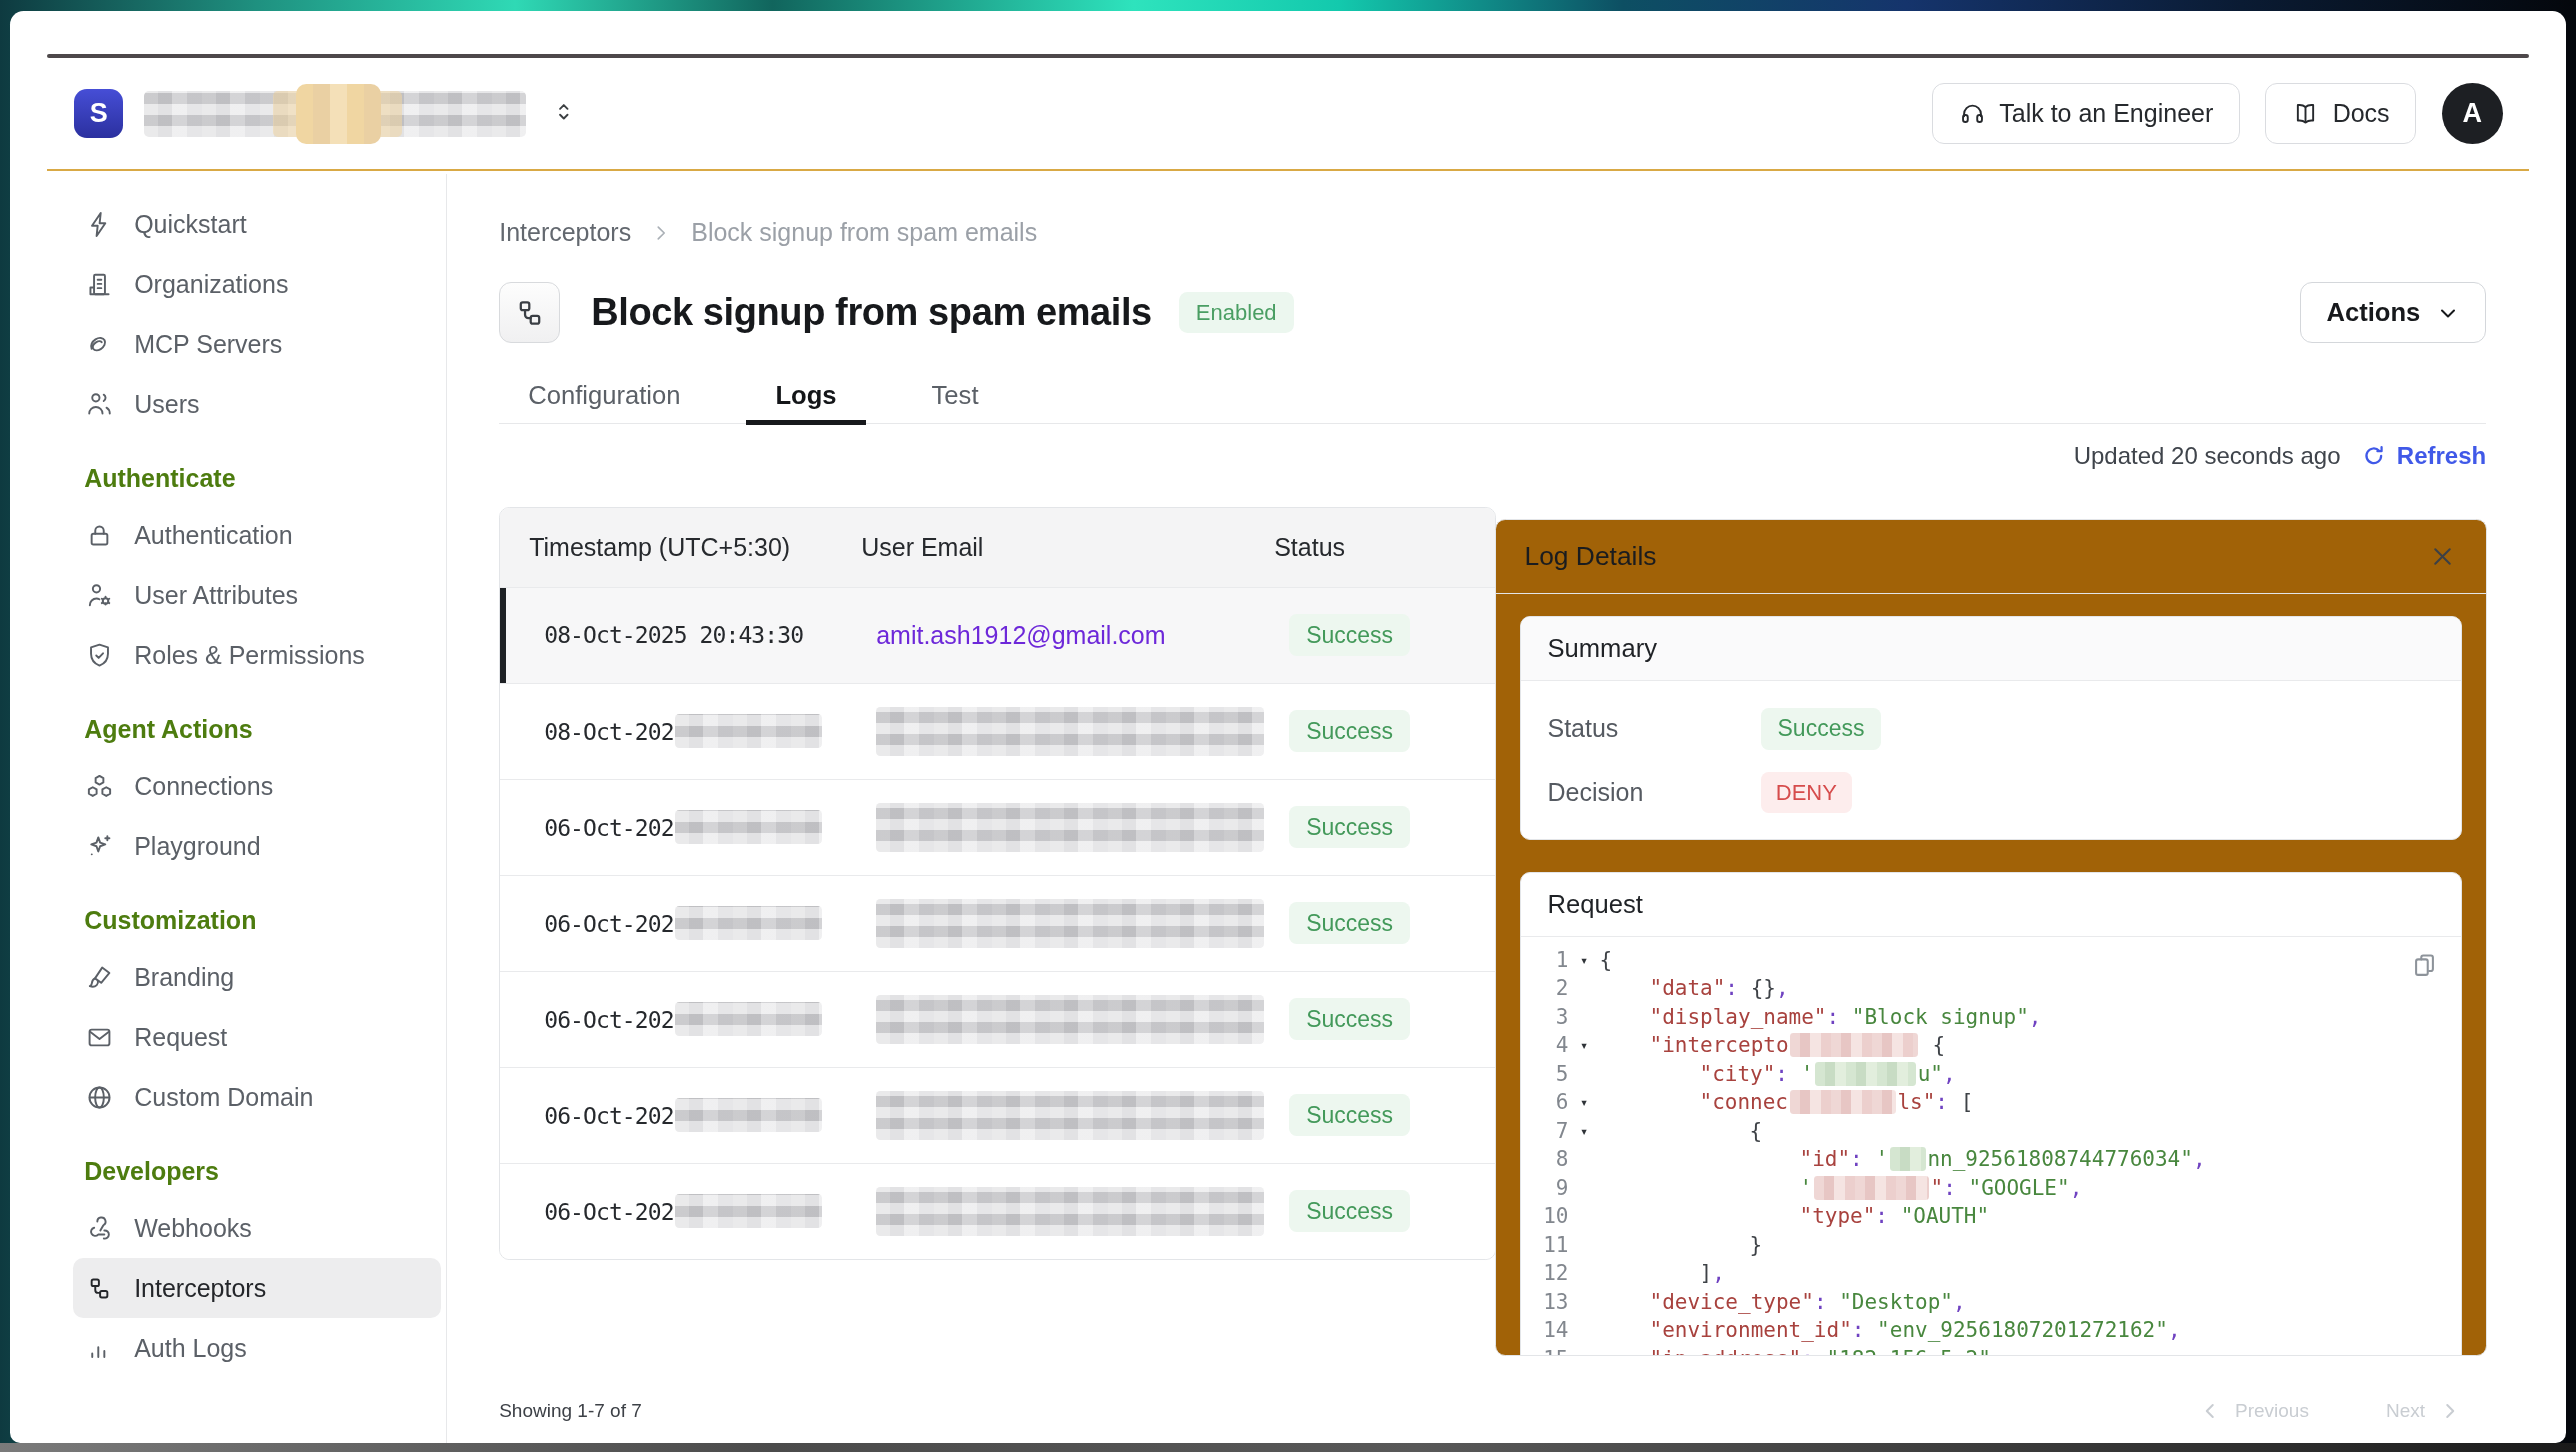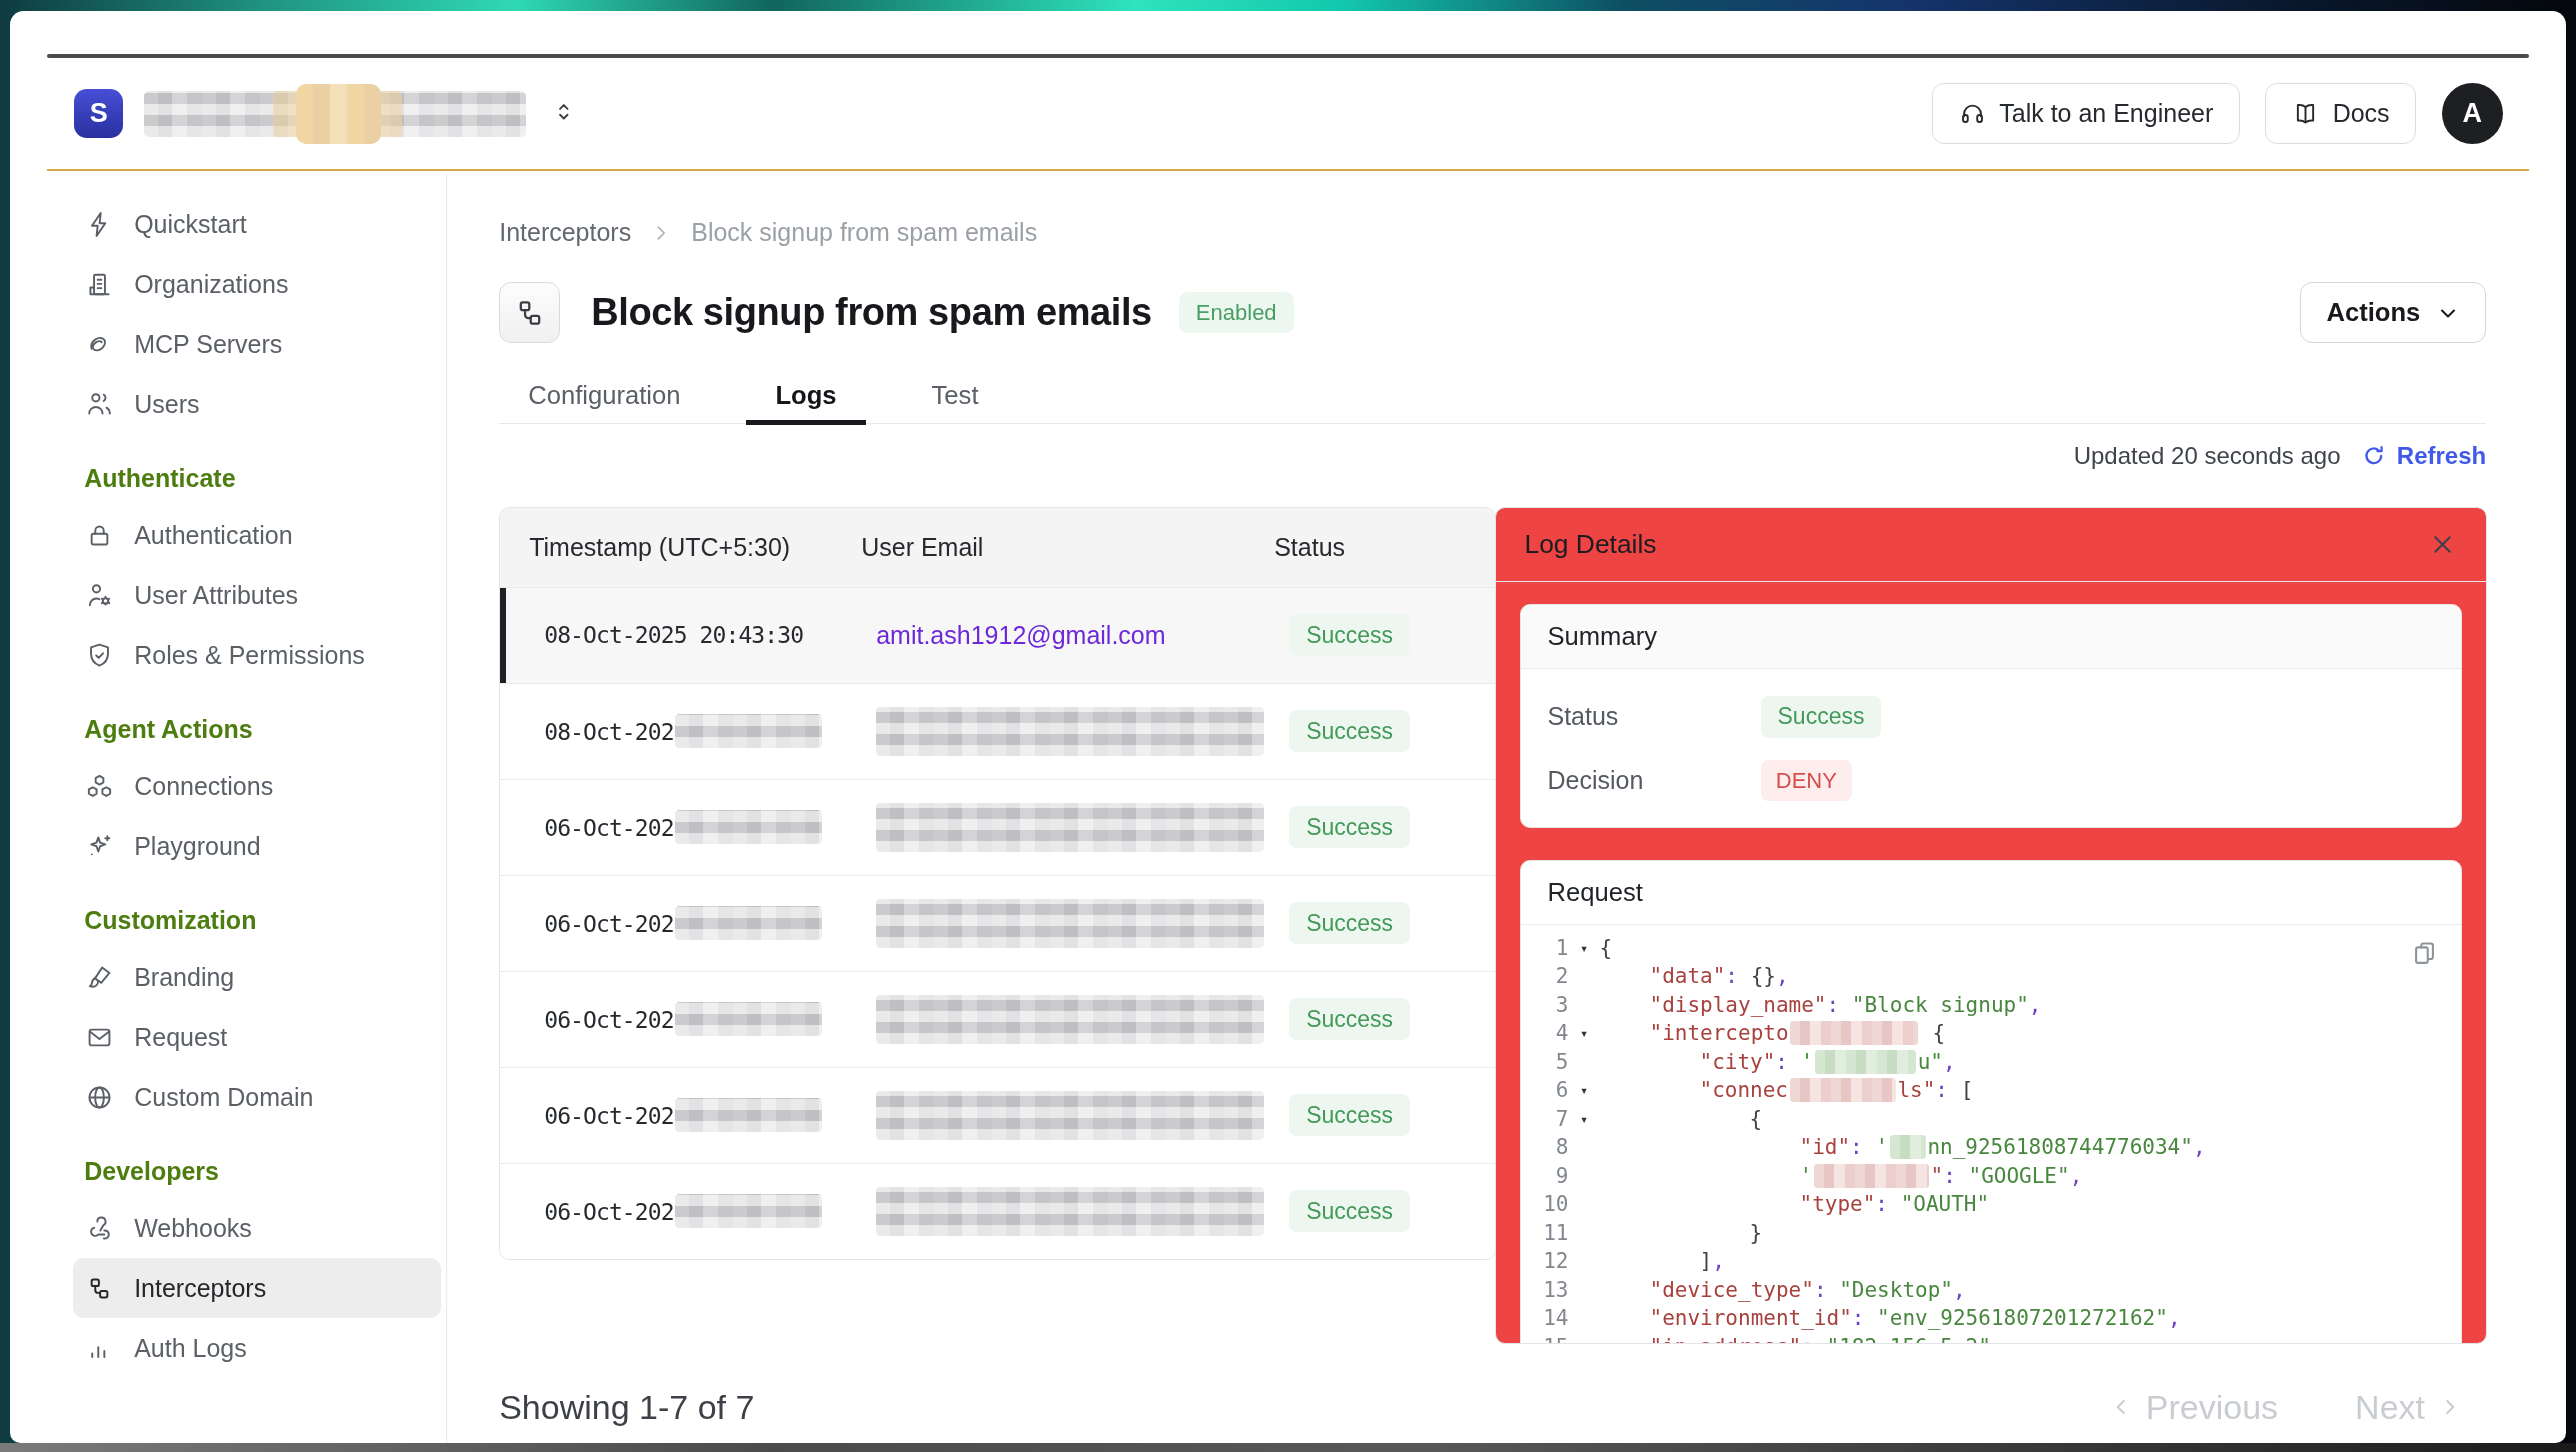--- a/index.html
+++ b/index.html
@@ -82,21 +82,21 @@
 
   
   .px { border-radius:4.3px;
     background-image:
       repeating-linear-gradient(0deg, rgba(255,255,255,.45) 0 11px, rgba(120,120,125,.14) 11px 22px),
       repeating-linear-gradient(90deg,#d9d9db 0 14.5px,#cbcbce 14.5px 28px,#e3e3e5 28px 43px,#d2d2d5 43px 58px); }
   .ts-blur { display:inline-block; width:147px; height:34px; vertical-align:-7.7px; margin-left:1.7px; }
   .email-blur { width:388px; height:49px; }
 
   
-  .log-panel { width:992px; flex:none; margin-left:-1.7px; border:1.7px solid #e3e5e8; border-radius:10.2px; background:#ef4444; height:837px; overflow:hidden; }
+  .log-panel { width:992px; flex:none; margin-left:-1.7px; border:1.7px solid #e3e5e8; border-radius:10.2px; background:#a16207; height:837px; overflow:hidden;margin-top:12px; }
   .lp-header { height:74px; border-bottom:1.7px solid #e3e5e8; display:flex; align-items:center; justify-content:space-between; padding:0 29px; }
   .lp-title { font-size:26.4px; font-weight:500; color:#1a1c1f; }
   .icon-btn { background:none; border:none; cursor:pointer; display:flex; color:#3c4046; }
   .lp-body { padding:22px 24px 0; }
   .sub-card { border:1.7px solid #e3e5e8; border-radius:10px; overflow:hidden; background:#fff; }
   .sc-header { padding:17px 27px; border-bottom:1.7px solid #e9eaec; font-size:25.6px; font-weight:500; color:#1f2226; }
   .summary-card .sc-header { background:#fafafb; }
   .s-body { padding:5.1px 27px 25.6px; }
   .s-row { display:flex; align-items:center; margin-top:22px; }
   .s-label { width:213px; font-size:25px; color:#555a61; }
@@ -106,21 +106,21 @@
   .c-line { display:flex; height:28.5px; align-items:center; font-family:"DejaVu Sans Mono", monospace; font-size:21px; }
   .ln { width:48px; text-align:right; color:#82878e; flex:none; }
   .arr { width:31px; text-align:center; color:#2f3338; font-size:13.6px; flex:none; }
   .ct { white-space:pre; display:flex; align-items:center; }
   .c-k { color:#a8423e; } .c-s { color:#48873e; } .c-p { color:#3e4247; } .c-v { color:#6f42c1; }
   .chip { display:inline-block; height:24px; border-radius:3.4px; margin:0 1.7px; }
   .c-rb { background:repeating-linear-gradient(90deg,#efd7d5 0 10.2px,#e7c6c4 10.2px 20.4px,#f5e4e2 20.4px 31px,#eccfcd 31px 41px); }
   .c-rg { background:repeating-linear-gradient(90deg,#d5e6d1 0 10.2px,#c8dcc4 10.2px 20.4px,#e2eedd 20.4px 31px); }
 
   
-  .foot-row { margin-top:44px; display:flex; align-items:center; justify-content:space-between; font-size:34px; }
+  .foot-row { margin-top:44px; display:flex; align-items:center; justify-content:space-between; font-size:19px; }
   .showing { color:#3d4147; }
   .pager { display:flex; align-items:center; gap:77px; margin-right:25.6px; color:#c9cdd2; }
   .pager .pg { display:flex; align-items:center; gap:13.6px; cursor:default; }
 </style>
 </head>
 <body>
 
 <div class="window">
   <div class="top-line"></div>
 

